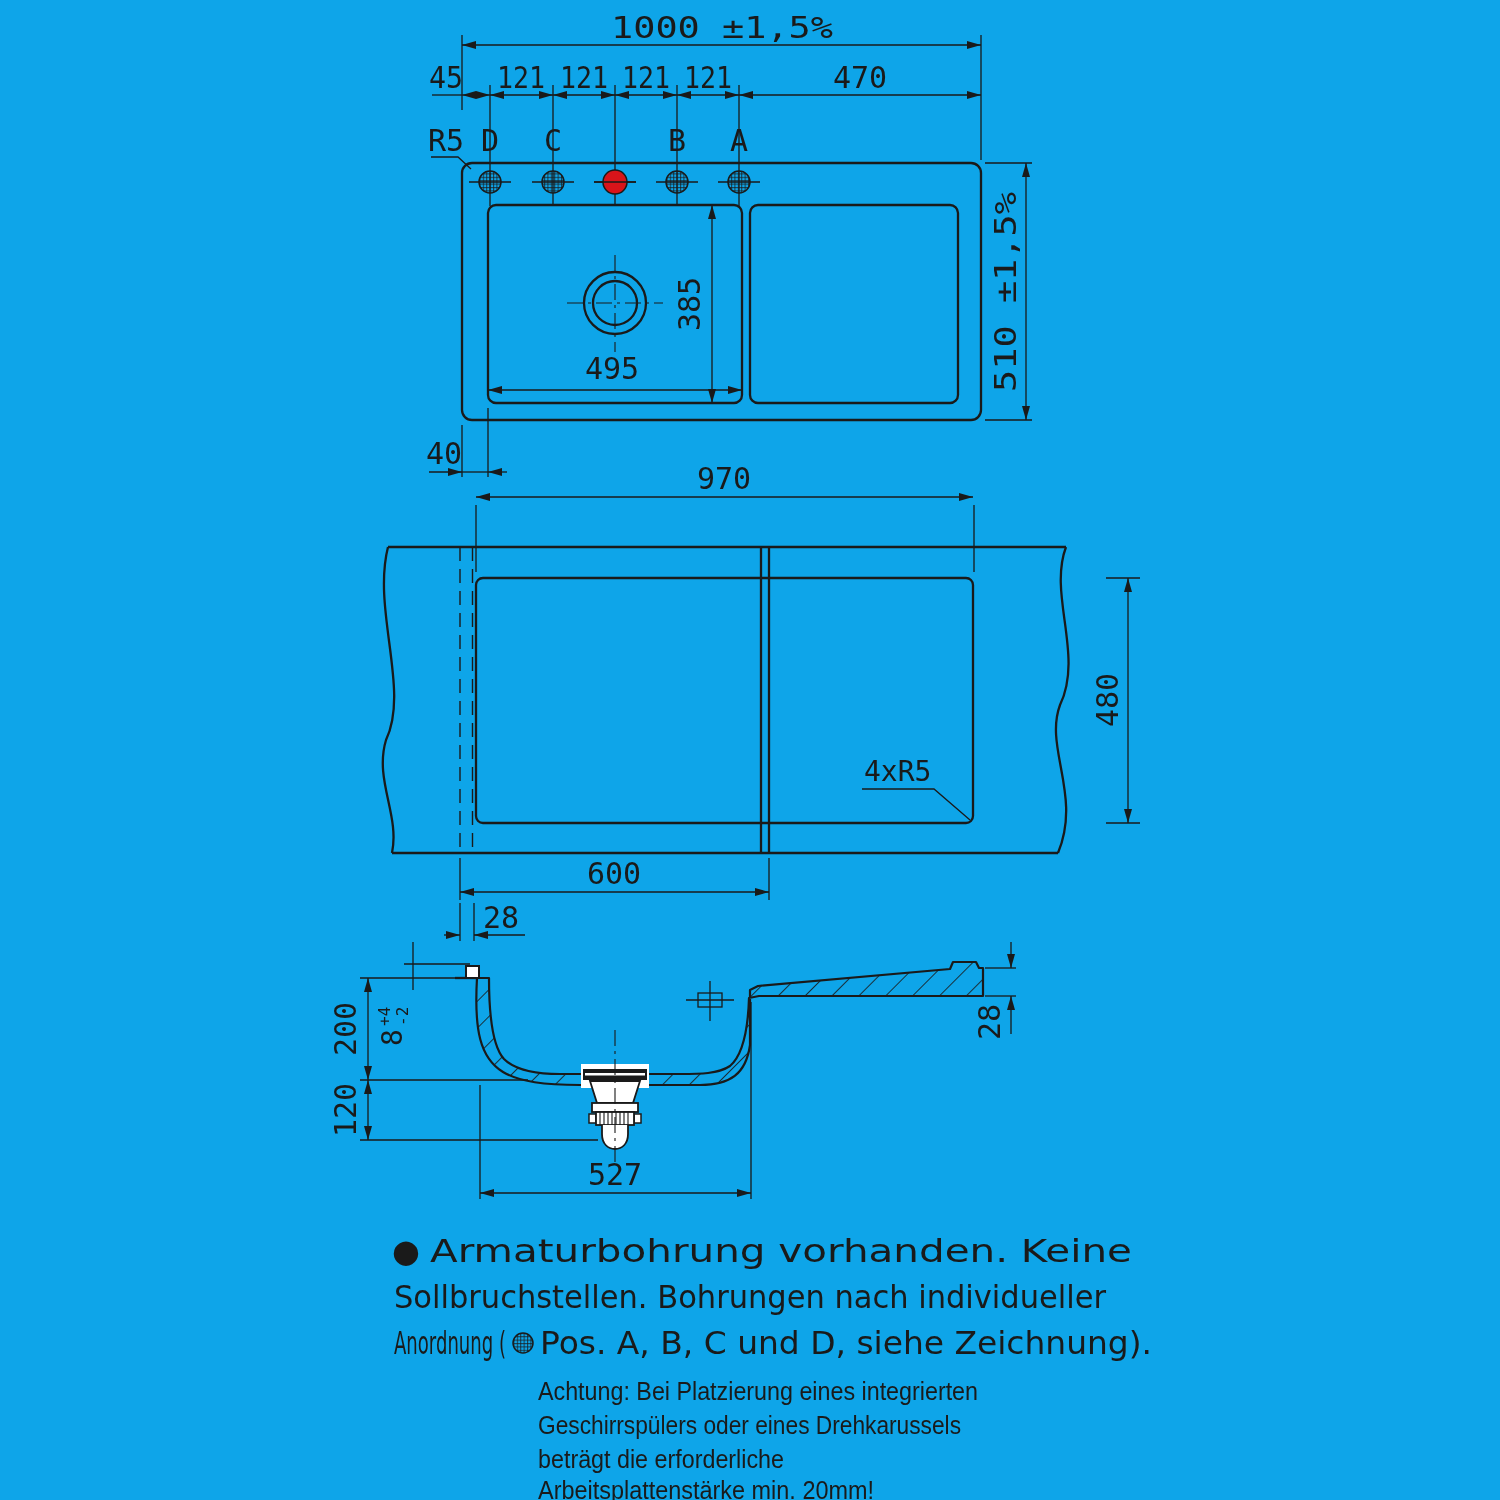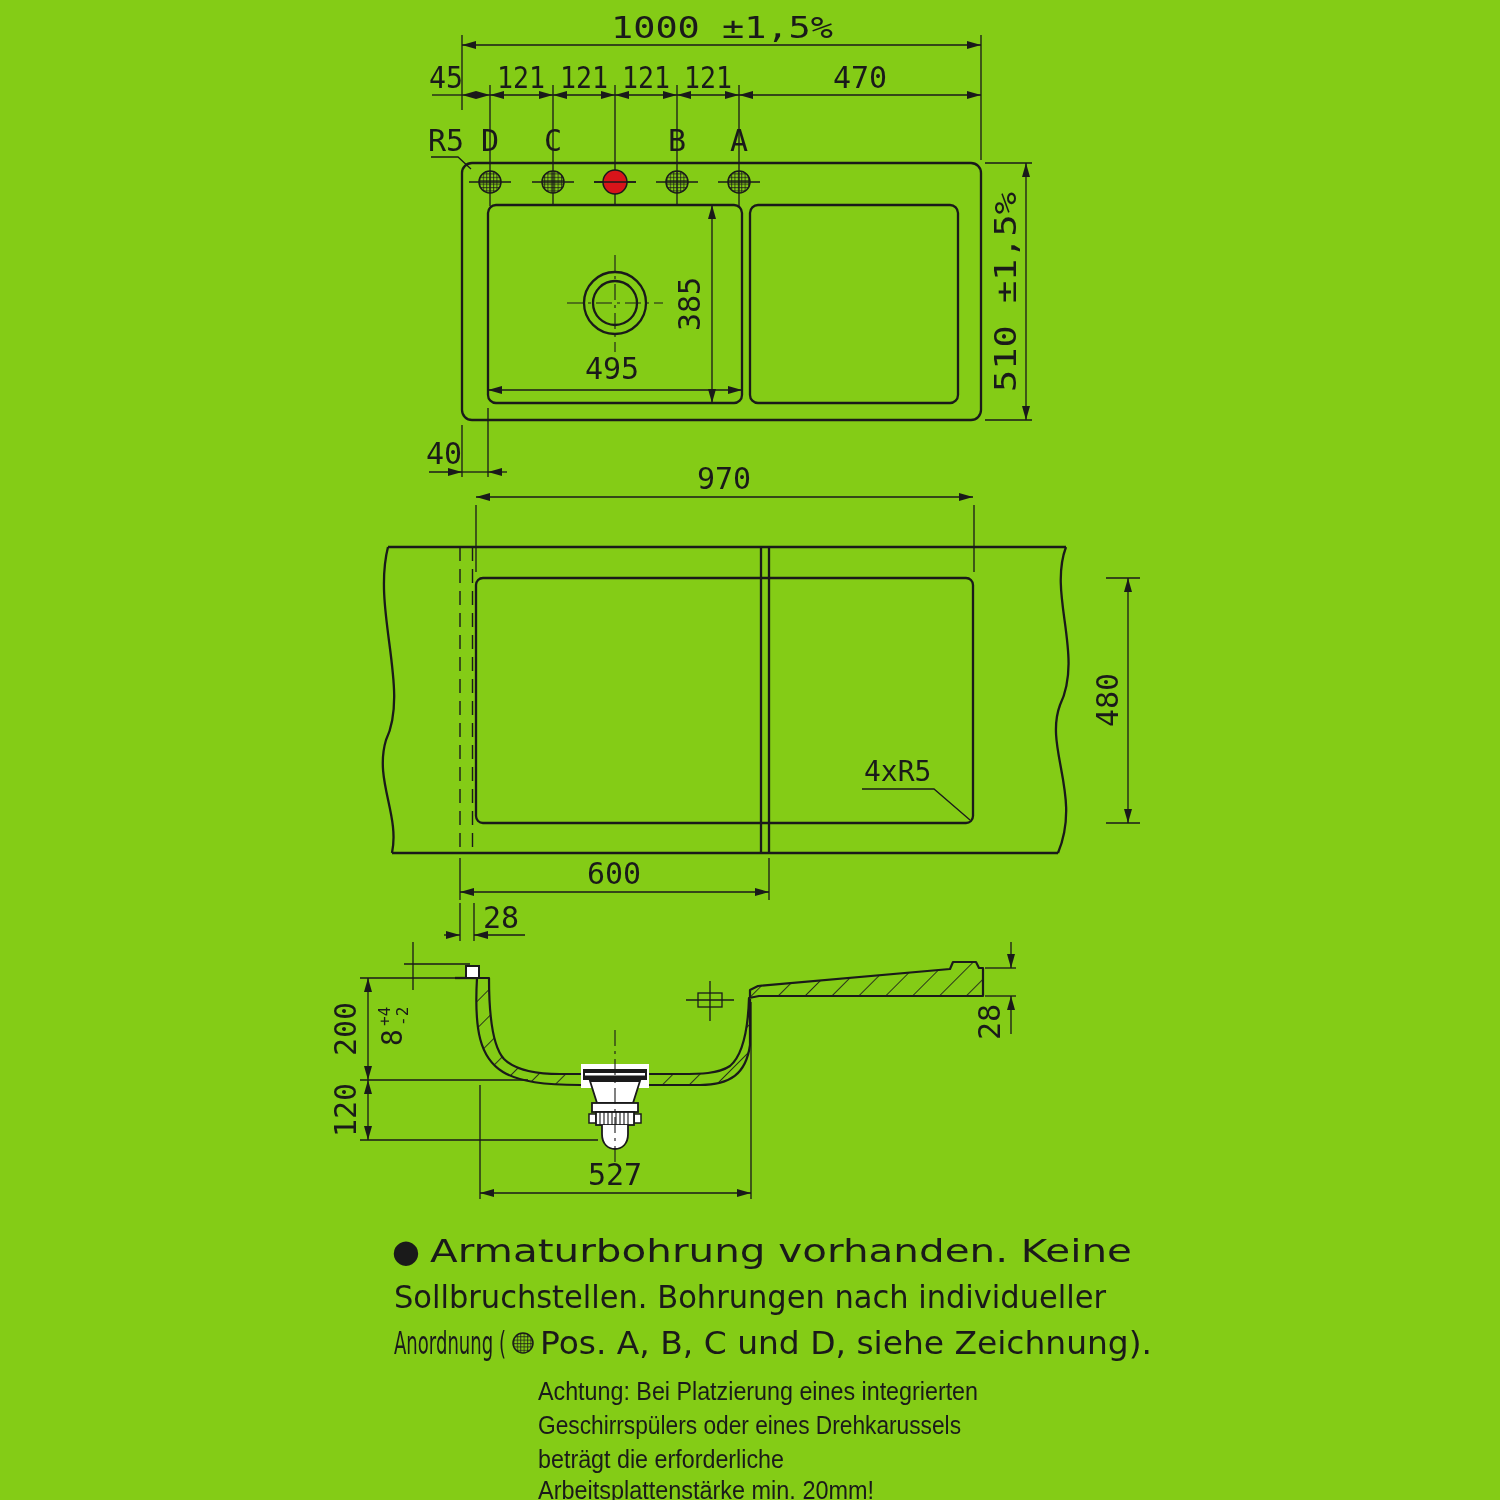--- a/index.html
+++ b/index.html
@@ -1,16 +1,16 @@
 <!DOCTYPE html>
 <html><head>
 <meta charset="utf-8">
 <style>
   html,body{margin:0;padding:0;background:#ffffff;}
-  .stage{position:relative;width:1500px;height:1500px;background:#84cc16;overflow:hidden;}
+  .stage{position:relative;width:1500px;height:1500px;background:#0ea5e9;overflow:hidden;}
   svg{position:absolute;left:0;top:0;}
   .out{stroke:#1a1a1a;stroke-width:2.3;fill:none;stroke-linecap:butt;stroke-linejoin:round;}
   .thin{stroke:#1a1a1a;stroke-width:1.3;fill:none;}
   .dim{stroke:#1a1a1a;stroke-width:1.3;fill:none;}
   .dimA{marker-start:url(#arr);marker-end:url(#arr);}
   .dimE{marker-end:url(#arr);}
   .dash{stroke:#1a1a1a;stroke-width:1.4;fill:none;stroke-dasharray:14 8;}
   .cline{stroke:#1a1a1a;stroke-width:1.1;fill:none;stroke-dasharray:16 5 3 5;}
   text{fill:#1a1a1a;}
   .dimtxt{font-family:"DejaVu Sans Mono",monospace;font-size:30px;}

